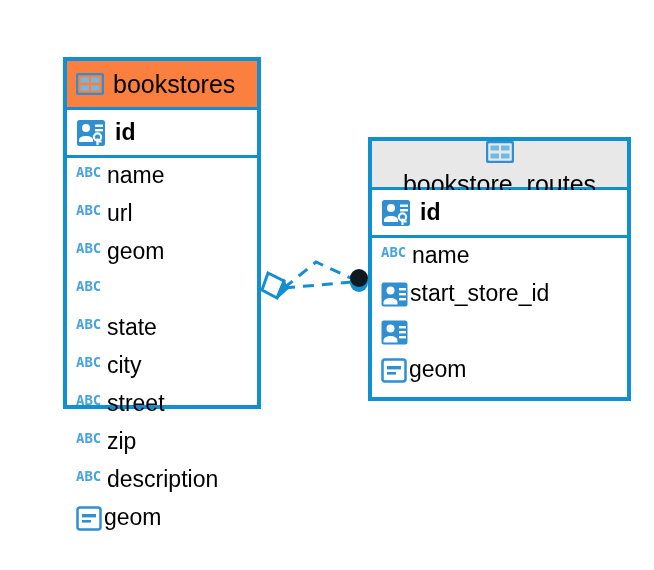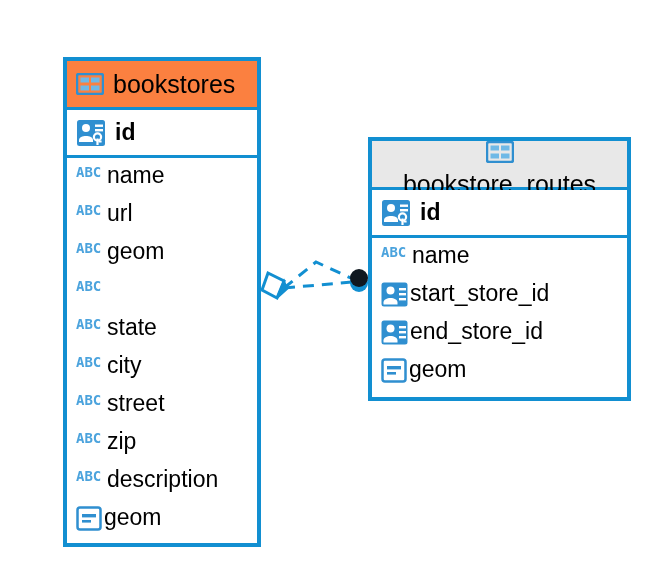--- a/index.html
+++ b/index.html
@@ -124,21 +124,21 @@
       <path d="M 268 273 L 284 281 L 277 298 L 262 290 Z" fill="#ffffff" stroke="#128fd1" stroke-width="3" stroke-linejoin="miter"></path>
       <path d="M 277 298 L 284 281 L 287 289 Z" fill="#128fd1" stroke="#128fd1" stroke-width="2"></path>
     </g>
 
     <g>
       <circle cx="359" cy="283" r="9" fill="#128fd1"></circle>
       <circle cx="359" cy="278" r="9" fill="#101820"></circle>
     </g>
   </svg>
 
-  <div class="entity" style="left:63px; top:57px; width:198px; height:490px;">
+  <div class="entity" style="left:63px; top:57px; width:198px; height:352px;">
 
     <div class="entity-header accent-orange">
       <svg class="icon sz-table" viewBox="0 0 28 22">
         <rect x="1" y="1" width="26" height="20" rx="2" fill="none" stroke="#2f8fd0" stroke-width="2.5"></rect>
         <rect x="4.5" y="4.5" width="8.5" height="5" fill="#6fb9e6"></rect>
         <rect x="15" y="4.5" width="8.5" height="5" fill="#6fb9e6"></rect>
         <rect x="4.5" y="12.5" width="8.5" height="5" fill="#6fb9e6"></rect>
         <rect x="15" y="12.5" width="8.5" height="5" fill="#6fb9e6"></rect>
       </svg>
       <span class="entity-title">bookstores</span>
@@ -284,21 +284,20 @@
 
       <div class="field-row">
         <svg class="icon sz-fk" viewBox="0 0 27 25">
           <rect x="0.5" y="0.5" width="26" height="24" rx="2.5" fill="#2f8fd0"></rect>
           <circle cx="9.5" cy="8.5" r="4" fill="#ffffff"></circle>
           <path d="M 2.5 20.5 C 2.5 14.5 16.5 14.5 16.5 20.5 L 16.5 22.5 L 2.5 22.5 Z" fill="#ffffff"></path>
           <rect x="18" y="6" width="7" height="2.4" fill="#ffffff"></rect>
           <rect x="18" y="11" width="7" height="2.4" fill="#ffffff"></rect>
           <rect x="18" y="16" width="7" height="2.4" fill="#ffffff"></rect>
         </svg>
-        <span class="field-label">end_store_id</span>
       </div>
 
       <div class="field-row">
         <svg class="icon sz-geom" viewBox="0 0 26 25">
           <rect x="1.5" y="1.5" width="23" height="22" rx="2.5" fill="none" stroke="#2f8fd0" stroke-width="2.5"></rect>
           <rect x="6" y="8" width="14" height="3.4" fill="#2f8fd0"></rect>
           <rect x="6" y="14" width="9" height="2.6" fill="#2f8fd0"></rect>
         </svg>
         <span class="field-label">geom</span>
       </div>

